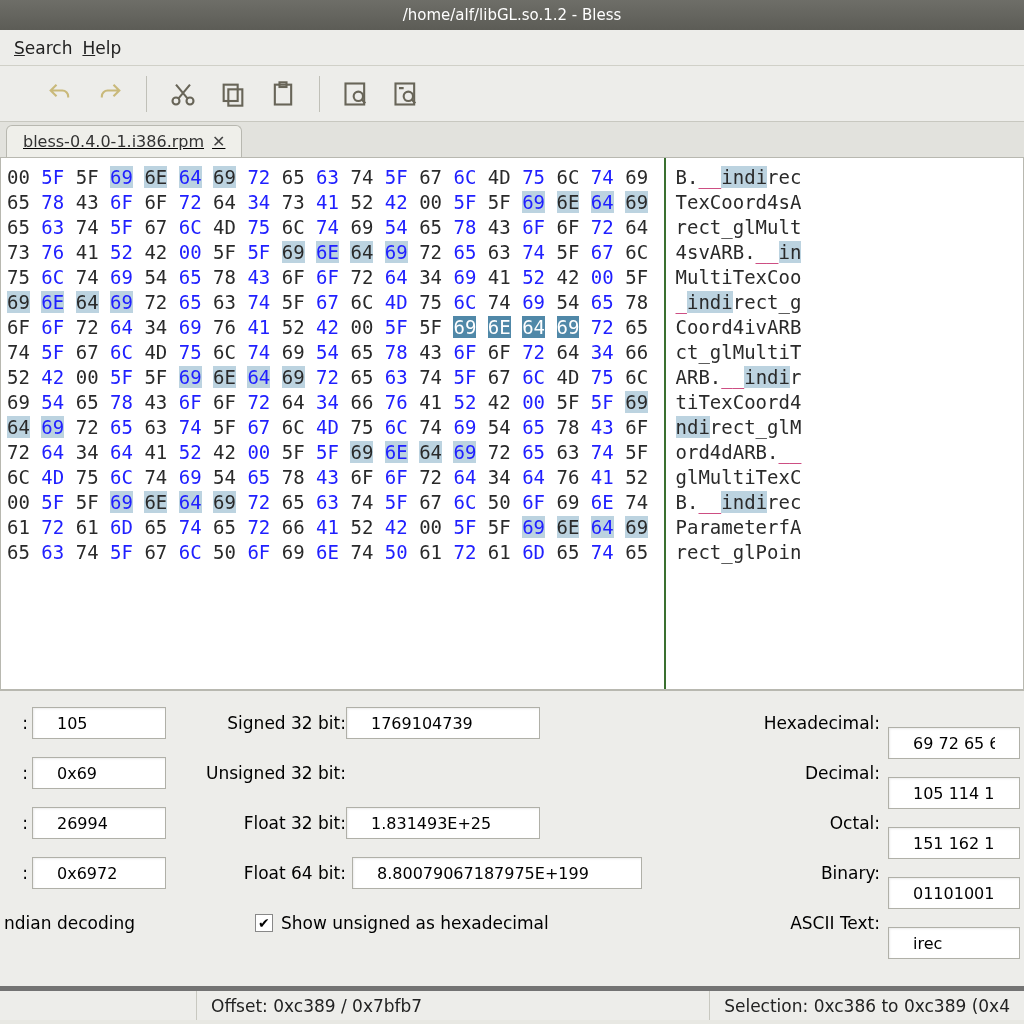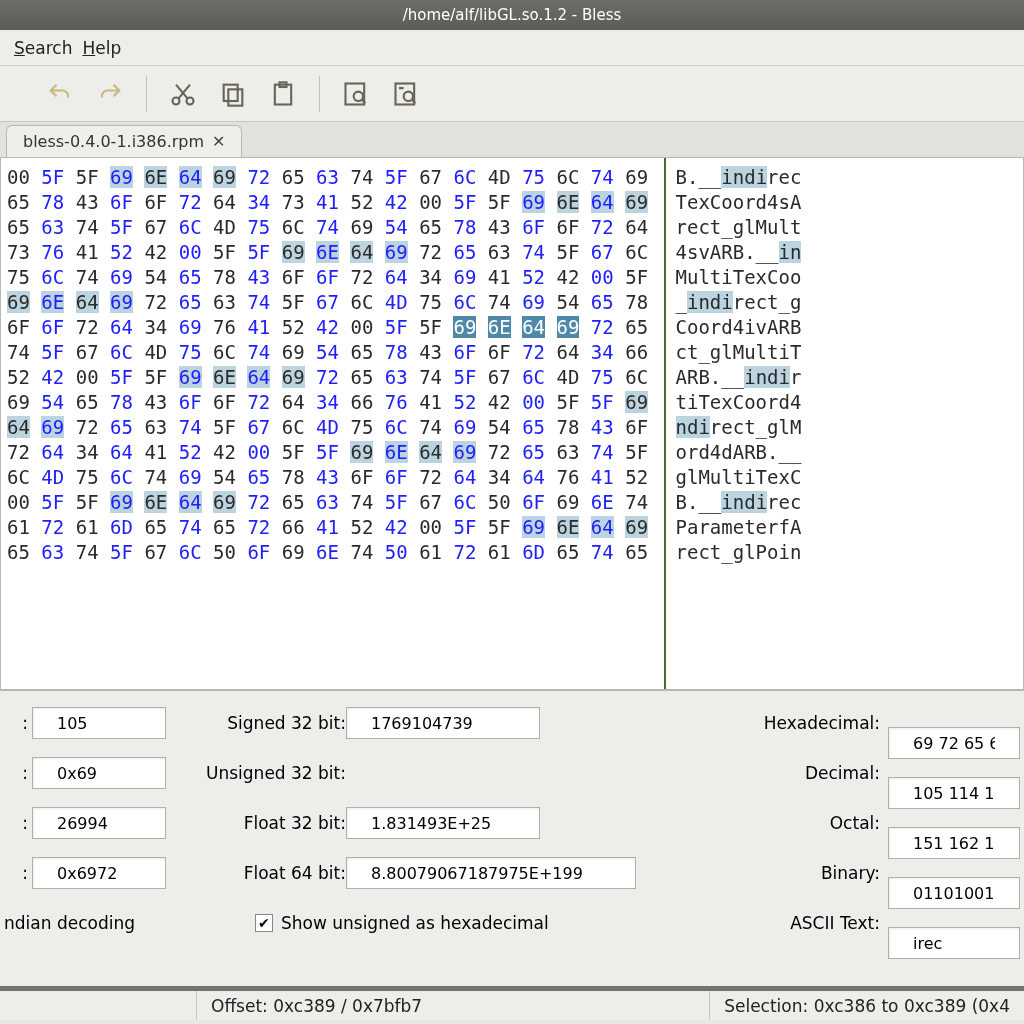--- a/index.html
+++ b/index.html
@@ -48,20 +48,21 @@
   color: #726f66;
 }
 .tb-btn svg { width: 28px; height: 28px; stroke: #686558; fill: none; stroke-width: 1.8; }
 .tabrow {
   height: 36px;
   background: #e2e2dd;
   display: flex;
   align-items: flex-end;
   padding: 0 6px;
   border-bottom: 1px solid #b8b8b0;
+  text-decoration: underline;
 }
 .tab {
   background: #efefea;
   border: 1px solid #b8b8b0;
   border-bottom: none;
   border-radius: 6px 6px 0 0;
   padding: 6px 16px;
   font-size: 16px;
   color: #333;
   display: flex; align-items: center; gap: 8px;
@@ -86,34 +87,34 @@
 }
 .hexcol .blue { color: #2020ff; }
 .hexcol .hl { background: #bcd3e0; }
 .hexcol .sel { background: #5088a8; color: #fff; }
 .asciisep { width: 2px; background: #3a7030; }
 .asciicol {
   white-space: pre;
   padding: 7px 0 0 10px;
   color: #2a2a2a;
 }
-.asciicol .red { color: #0f172a; }
+.asciicol .red { color: #be185d; }
 .asciicol .hl { background: #bcd3e0; }
 .inspector {
   height: 296px;
   background: #ededea;
   border-top: 1px solid #b8b8b0;
   padding: 14px 4px 0 4px;
 }
 .insprow { display: flex; align-items: center; margin-bottom: 14px; height: 36px; }
 .ilbl1 { width: 24px; text-align: right; font-size: 17px; }
 .ival1 { width: 134px; margin-left: 4px; }
 .ilbl2 { width: 170px; text-align: right; font-size: 17px; margin-left: 10px; }
 .ival2 { width: 194px; }
-.ival2b { width: 290px; margin-left: 0; }
+.ival2b { width: 290px; margin-left: 6px; }
 .ilbl3 { text-align: right; font-size: 17px; flex: 1; }
 .ival3 { width: 132px; margin-left: 8px; margin-top: 40px; }
 input.field {
   height: 32px;
   border: 1px solid #b0b0a8;
   background: #fff;
   padding: 0 24px;
   font-size: 16px;
   font-family: inherit;
   box-shadow: inset 1px 1px 2px rgba(0,0,0,0.08);

